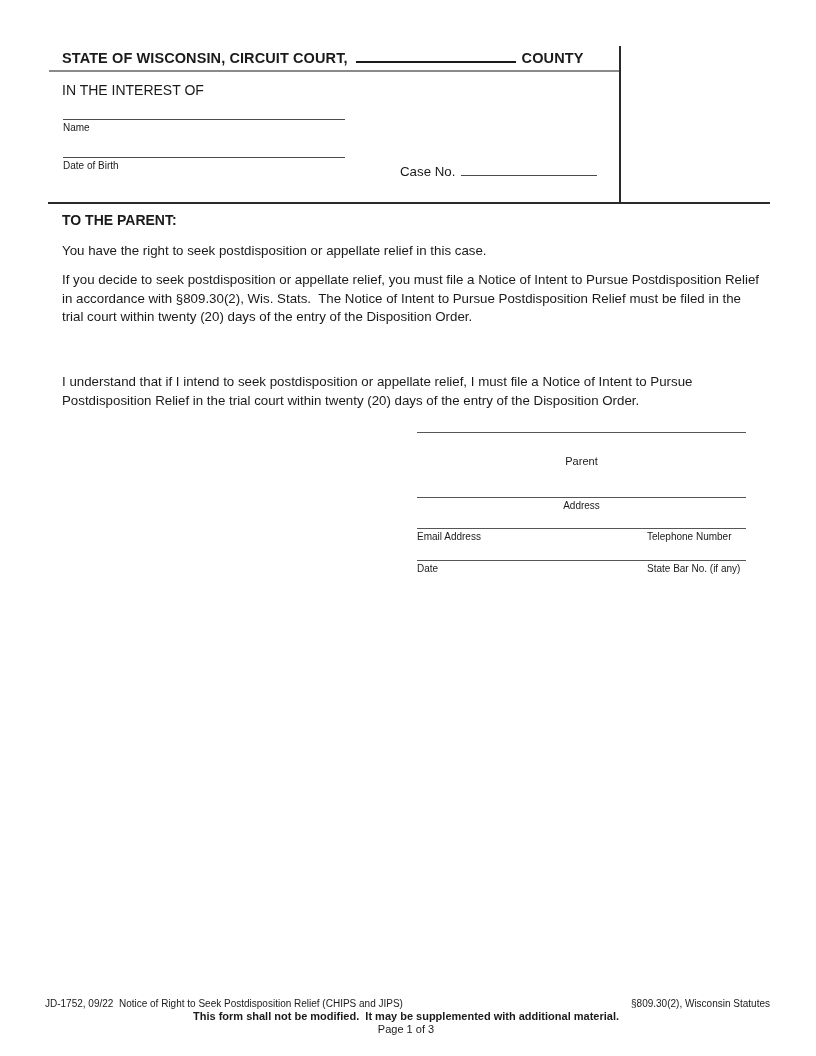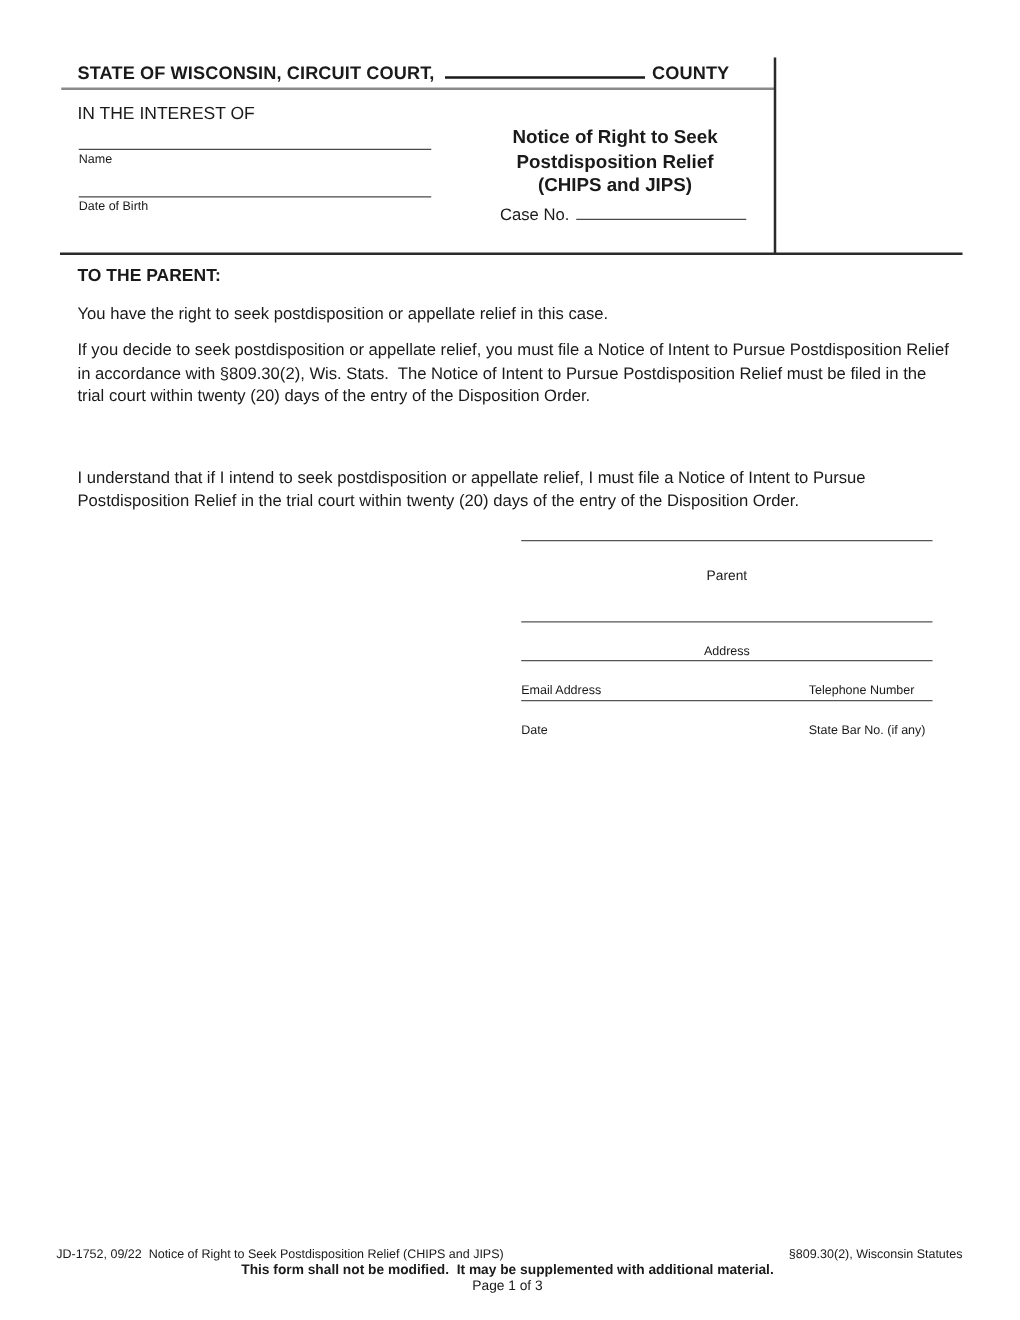--- a/index.html
+++ b/index.html
@@ -55,21 +55,21 @@
   .to-parent { left: 62px; top: 212px; }
   .para1 { left: 62px; top: 242px; }
   .para2 { left: 62px; top: 271px; }
   .ack-heading { left: 62px; top: 343px; }
   .para3 { left: 62px; top: 373px; }
 
   
   .sig-row { left: 417px; width: 329px; border-top: 1.2px solid #555; }
   .sig-center { text-align: center; padding-top: 2px; }
   .fs11 { font-size: 11px; margin-top: 20px; }
-  .fs10 { font-size: 10px; margin-top: 16px; }
+  .fs10 { font-size: 10px; }
   .sig-split { position: relative; padding-top: 2px; }
   .sig-right { position: absolute; left: 230px; top: 2px; }
 
   
   .footer-row1 {
     left: 45px; top: 998px; width: 725px;
     display: flex; justify-content: space-between;
     font-size: 10px; white-space: pre-wrap;
   }
   .footer-row2 {
@@ -90,25 +90,20 @@
   <div class="abs vline"></div>
 
   <div class="abs interest">IN THE INTEREST OF</div>
 
   <div class="abs field-line name-line"></div>
   <div class="abs small-label name-label">Name</div>
 
   <div class="abs field-line dob-line"></div>
   <div class="abs small-label dob-label">Date of Birth</div>
 
-  <div class="abs form-title">
-    <div>Notice of Right to Seek</div>
-    <div>Postdisposition Relief</div>
-    <div>(CHIPS and JIPS)</div>
-  </div>
 
   <div class="abs case-line">
     <span>Case No.</span><span class="case-blank"></span>
   </div>
 
   <div class="abs full-rule"></div>
 
   <div class="abs section-heading to-parent">TO THE PARENT:</div>
   <div class="abs body-text para1">You have the right to seek postdisposition or appellate relief in this case.</div>
   <div class="abs body-text para2">If you decide to seek postdisposition or appellate relief, you must file a Notice of Intent to Pursue Postdisposition Relief in accordance with §809.30(2), Wis. Stats.  The Notice of Intent to Pursue Postdisposition Relief must be filed in the trial court within twenty (20) days of the entry of the Disposition Order.</div>

